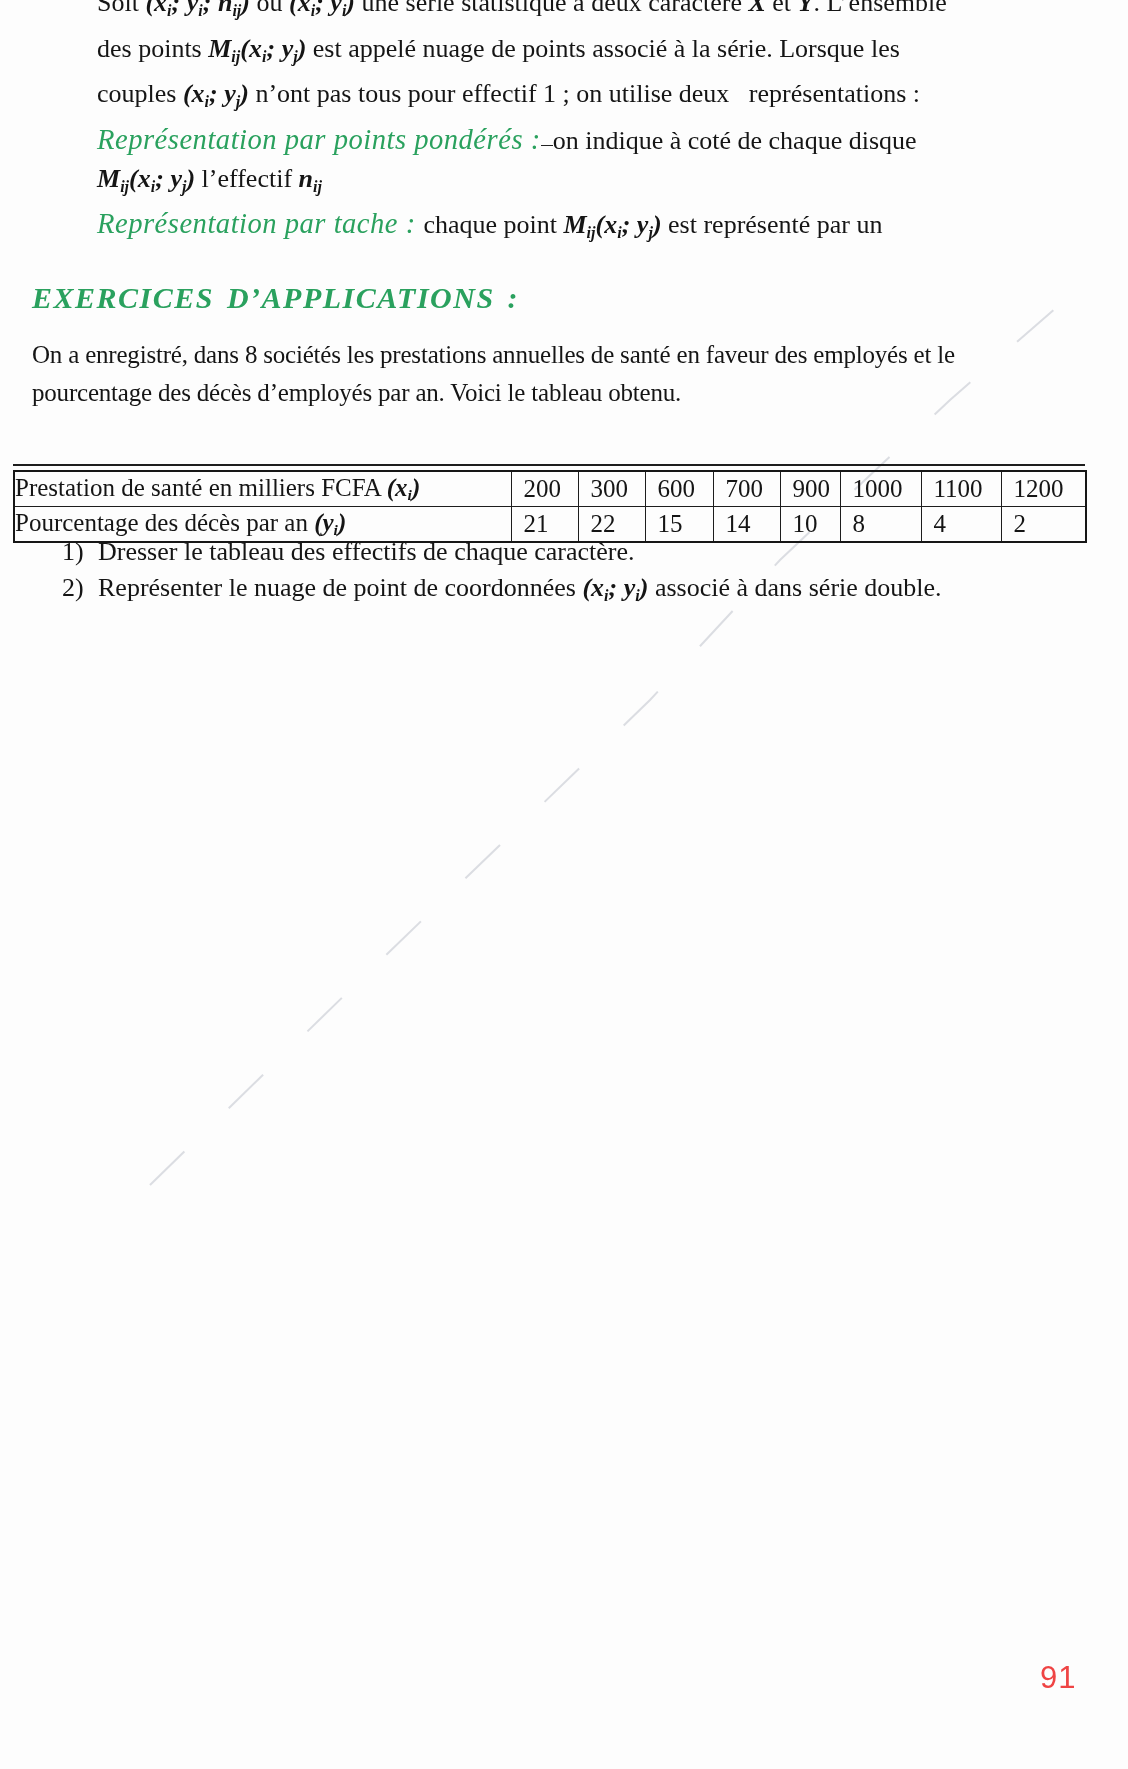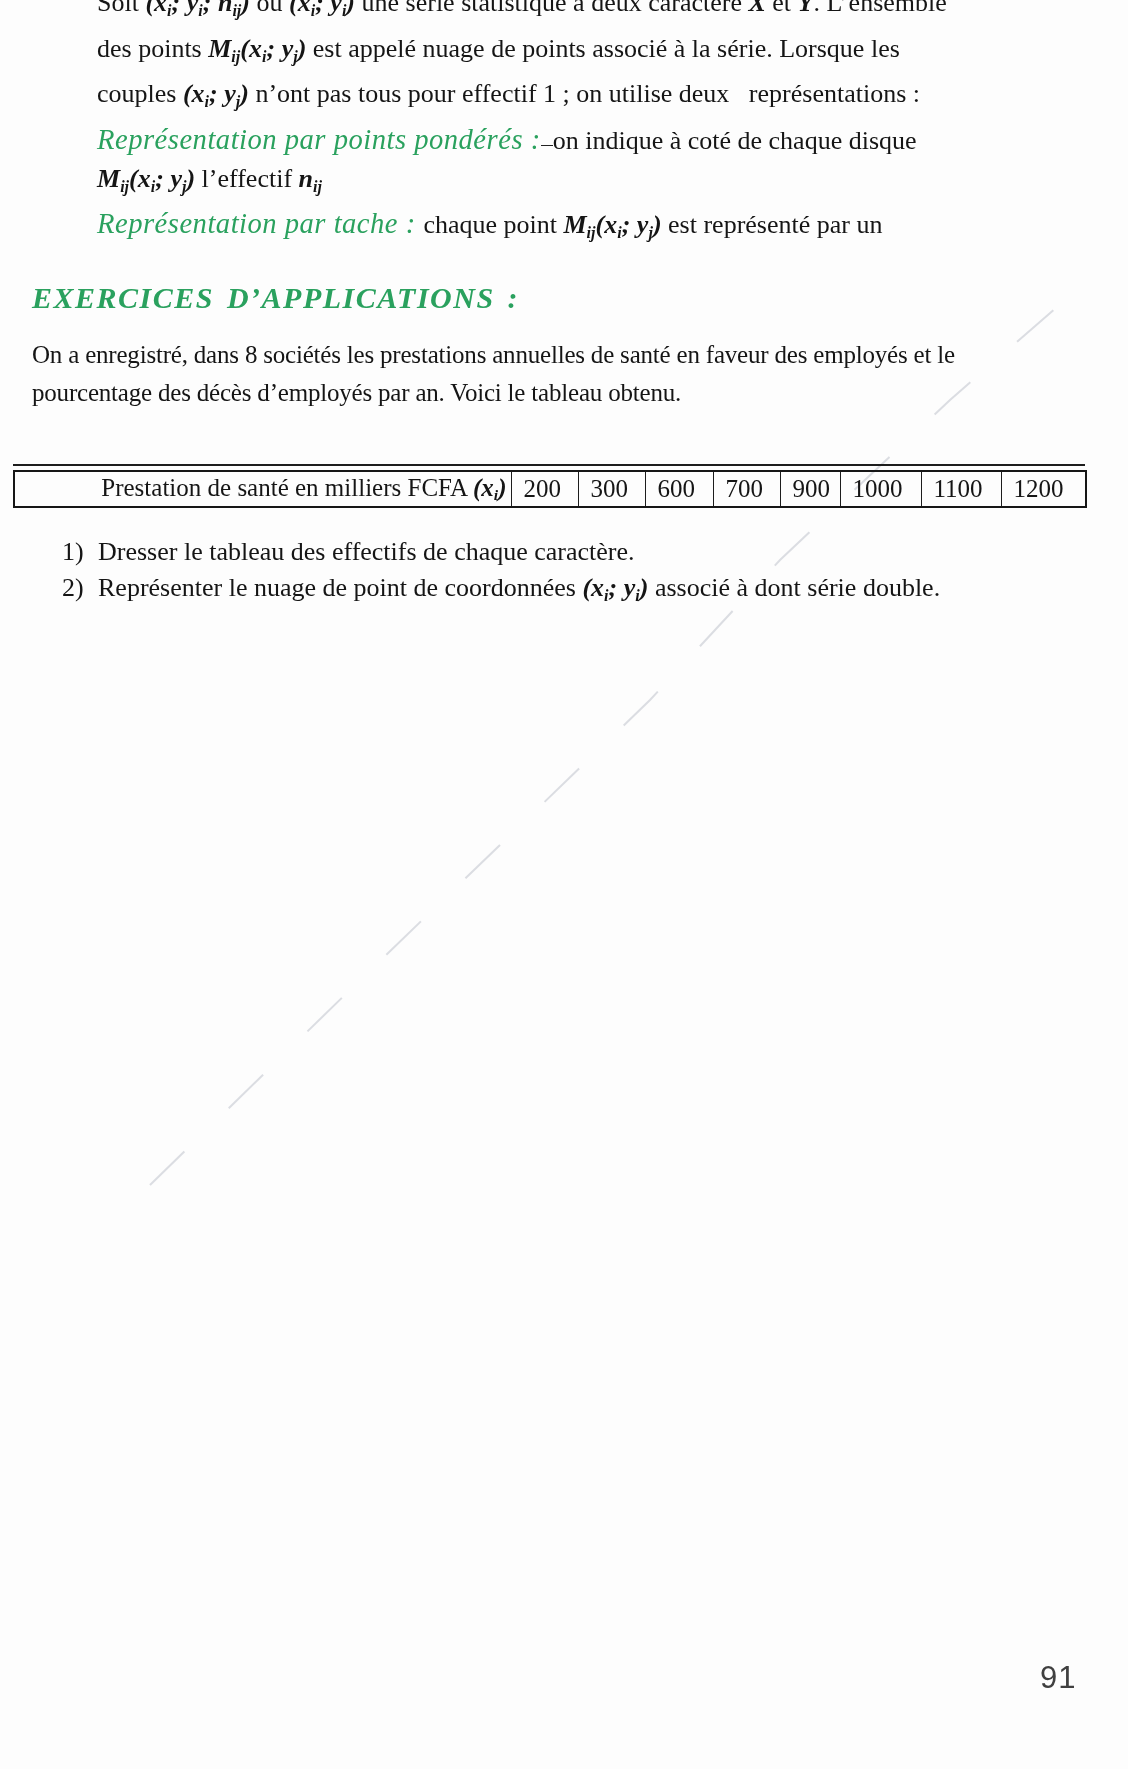--- a/index.html
+++ b/index.html
@@ -41,31 +41,31 @@
   table.data-table{
     position:absolute;left:13px;top:470px;width:1072px;
     border-collapse:collapse;table-layout:fixed;
     font-size:25px;
   }
   table.data-table td{
     border:1.6px solid #1d1d1d;height:34px;padding:0 4px 0 12px;
     overflow:hidden;white-space:pre;vertical-align:middle;
   }
   table.data-table{border:2.5px solid #161616;}
-  table.data-table td.label-cell{padding-left:0;text-align:right;}
+  table.data-table td.label-cell{padding-left:0;}
   .questions{
     position:absolute;left:62px;top:534px;
     font-size:26px;line-height:36px;
   }
   .qline{white-space:pre;}
   .qnum{display:inline-block;width:36px;}
   .page-number{
     position:absolute;left:1040px;top:1660px;
     font-family:"Liberation Sans","DejaVu Sans",sans-serif;
-    font-size:31px;color:#404040;letter-spacing:1px;
+    font-size:31px;color:#ef4444;letter-spacing:1px;
   }
   svg.crease{position:absolute;left:0;top:0;pointer-events:none;}
 </style>
 </head>
 <body>
 
 <svg class="crease" width="1128" height="1769" viewBox="0 0 1128 1769">
   <polyline points="150,1185 355,985 650,700 780,560 950,400 1065,300" fill="none" stroke="#b9bec7" stroke-width="2" stroke-dasharray="48 62" opacity="0.5"></polyline>
 </svg>
 
@@ -103,21 +103,32 @@
         <td class="label-cell"><span>Prestation de santé en milliers FCFA </span><span class="sg-m">(x</span><span class="sg-ms">i</span><span class="sg-m">)</span></td>
         <td>200</td>
         <td>300</td>
         <td>600</td>
         <td>700</td>
         <td>900</td>
         <td>1000</td>
         <td>1100</td>
         <td>1200</td>
       </tr>
+      <tr>
+        <td class="label-cell"><span>Pourcentage des décès par an </span><span class="sg-m">(y</span><span class="sg-ms">i</span><span class="sg-m">)</span></td>
+        <td>21</td>
+        <td>22</td>
+        <td>15</td>
+        <td>14</td>
+        <td>10</td>
+        <td>8</td>
+        <td>4</td>
+        <td>2</td>
+      </tr>
     </tbody>
 </table>
 
 <div class="questions">
     <div class="qline"><span class="qnum">1)</span><span>Dresser le tableau des effectifs de chaque caractère.</span></div>
-    <div class="qline"><span class="qnum">2)</span><span>Représenter le nuage de point de coordonnées </span><span class="sg-m">(x</span><span class="sg-ms">i</span><span class="sg-m">; y</span><span class="sg-ms">i</span><span class="sg-m">)</span><span> associé à dont série double.</span></div>
+    <div class="qline"><span class="qnum">2)</span><span>Représenter le nuage de point de coordonnées </span><span class="sg-m">(x</span><span class="sg-ms">i</span><span class="sg-m">; y</span><span class="sg-ms">i</span><span class="sg-m">)</span><span> associé à dans série double.</span></div>
   </div>
 
 <div class="page-number">91</div>
 
 </body></html>

